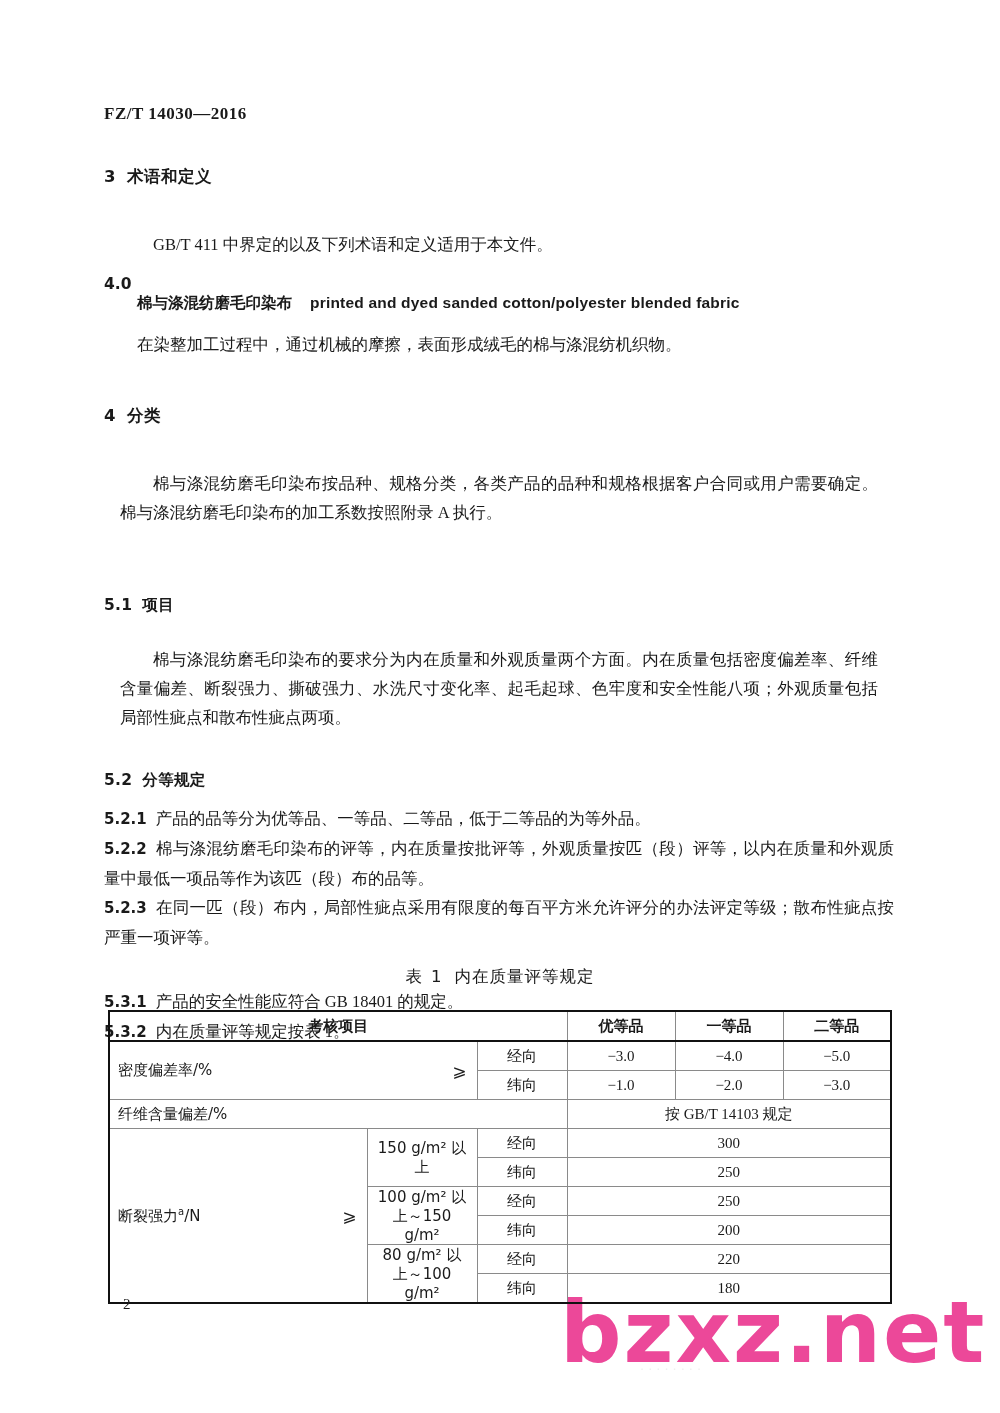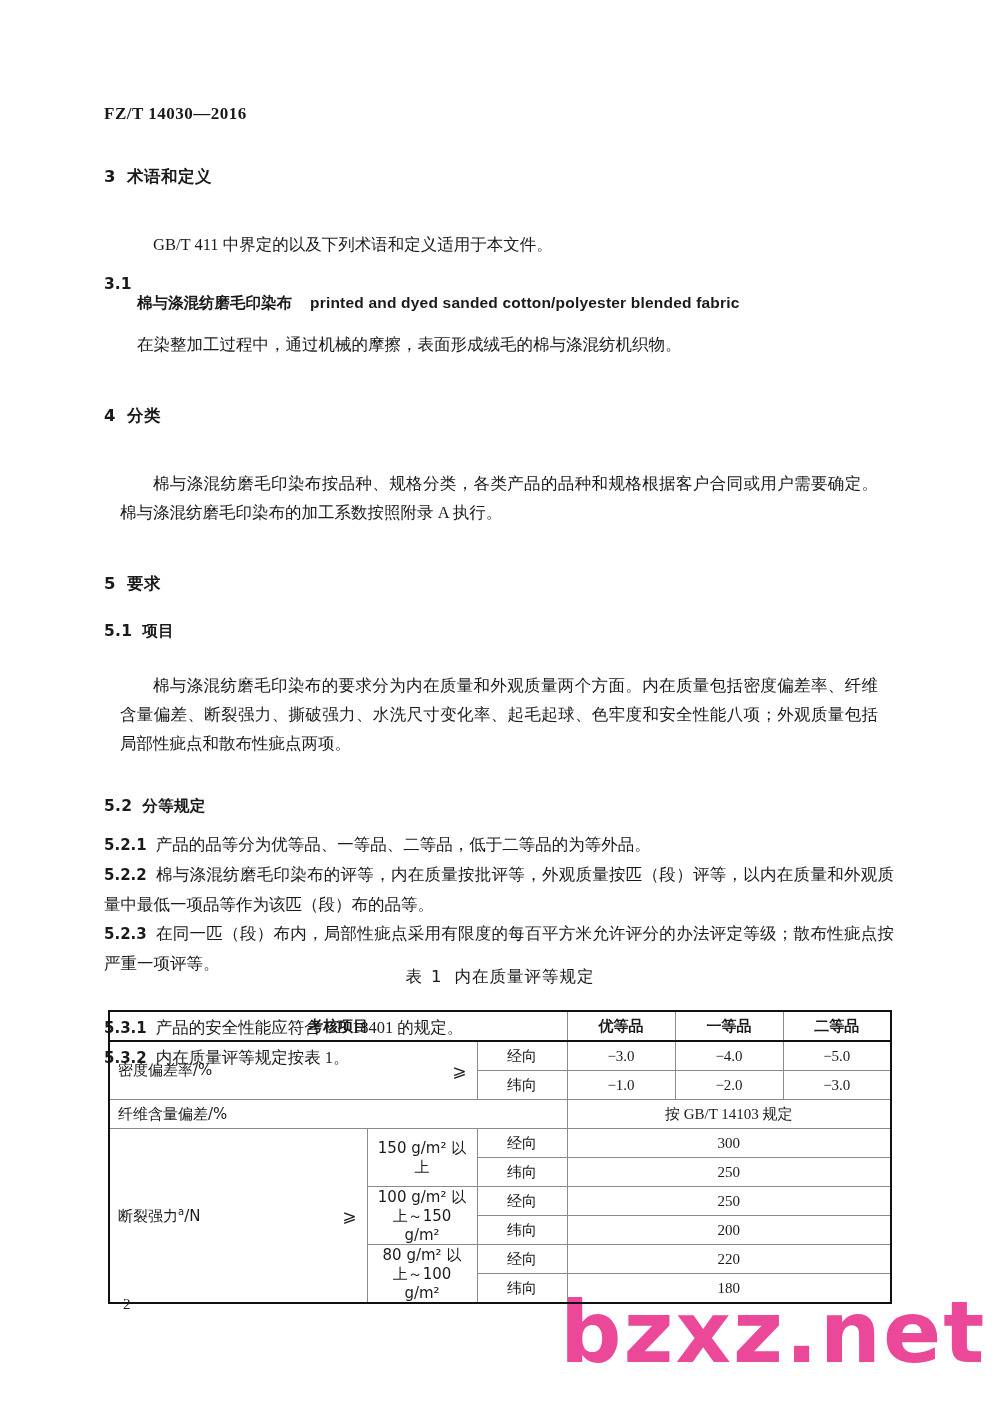--- a/index.html
+++ b/index.html
@@ -213,39 +213,36 @@
 
   <div class="doc-header">FZ/T 14030—2016</div>
 
   <div class="content">
 
     <div class="h1">
       <span class="num">3</span><span>术语和定义</span>
     </div>
     <div class="gap-md"></div>
     <p class="para indent">GB/T 411 中界定的以及下列术语和定义适用于本文件。</p>
-    <div class="num-label">3.1</div>
+    <div class="num-label">4.0</div>
     <div class="h3-term">
       <span style="margin-left:33px">棉与涤混纺磨毛印染布</span><span class="en">printed and dyed sanded cotton/polyester blended fabric</span>
     </div>
     <p class="para" style="margin-left:33px">在染整加工过程中，通过机械的摩擦，表面形成绒毛的棉与涤混纺机织物。</p>
 
     <div class="gap-lg"></div>
 
     <div class="h1">
       <span class="num">4</span><span>分类</span>
     </div>
     <div class="gap-md"></div>
     <p class="para indent">棉与涤混纺磨毛印染布按品种、规格分类，各类产品的品种和规格根据客户合同或用户需要确定。棉与涤混纺磨毛印染布的加工系数按照附录 A 执行。</p>
 
     <div class="gap-lg"></div>
 
-    <div class="h1">
-      <span class="num">5</span><span>要求</span>
-    </div>
     <div class="gap-md"></div>
 
     <div class="h2">
       <span class="num">5.1</span><span>项目</span>
     </div>
     <div class="gap-sm"></div>
     <p class="para indent">棉与涤混纺磨毛印染布的要求分为内在质量和外观质量两个方面。内在质量包括密度偏差率、纤维含量偏差、断裂强力、撕破强力、水洗尺寸变化率、起毛起球、色牢度和安全性能八项；外观质量包括局部性疵点和散布性疵点两项。</p>
 
     <div class="gap-md"></div>
 

